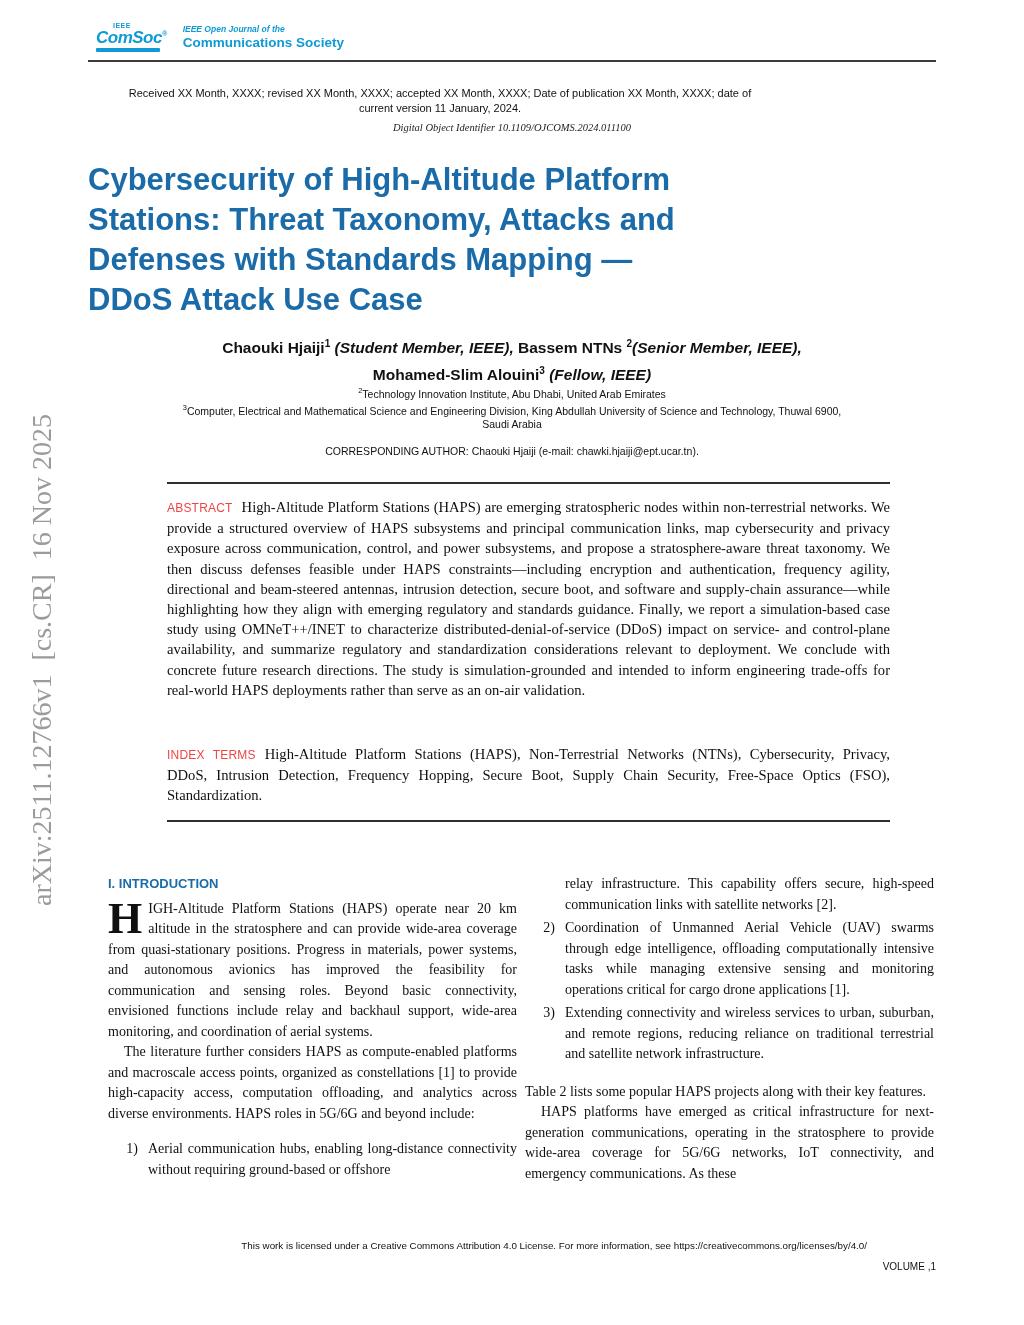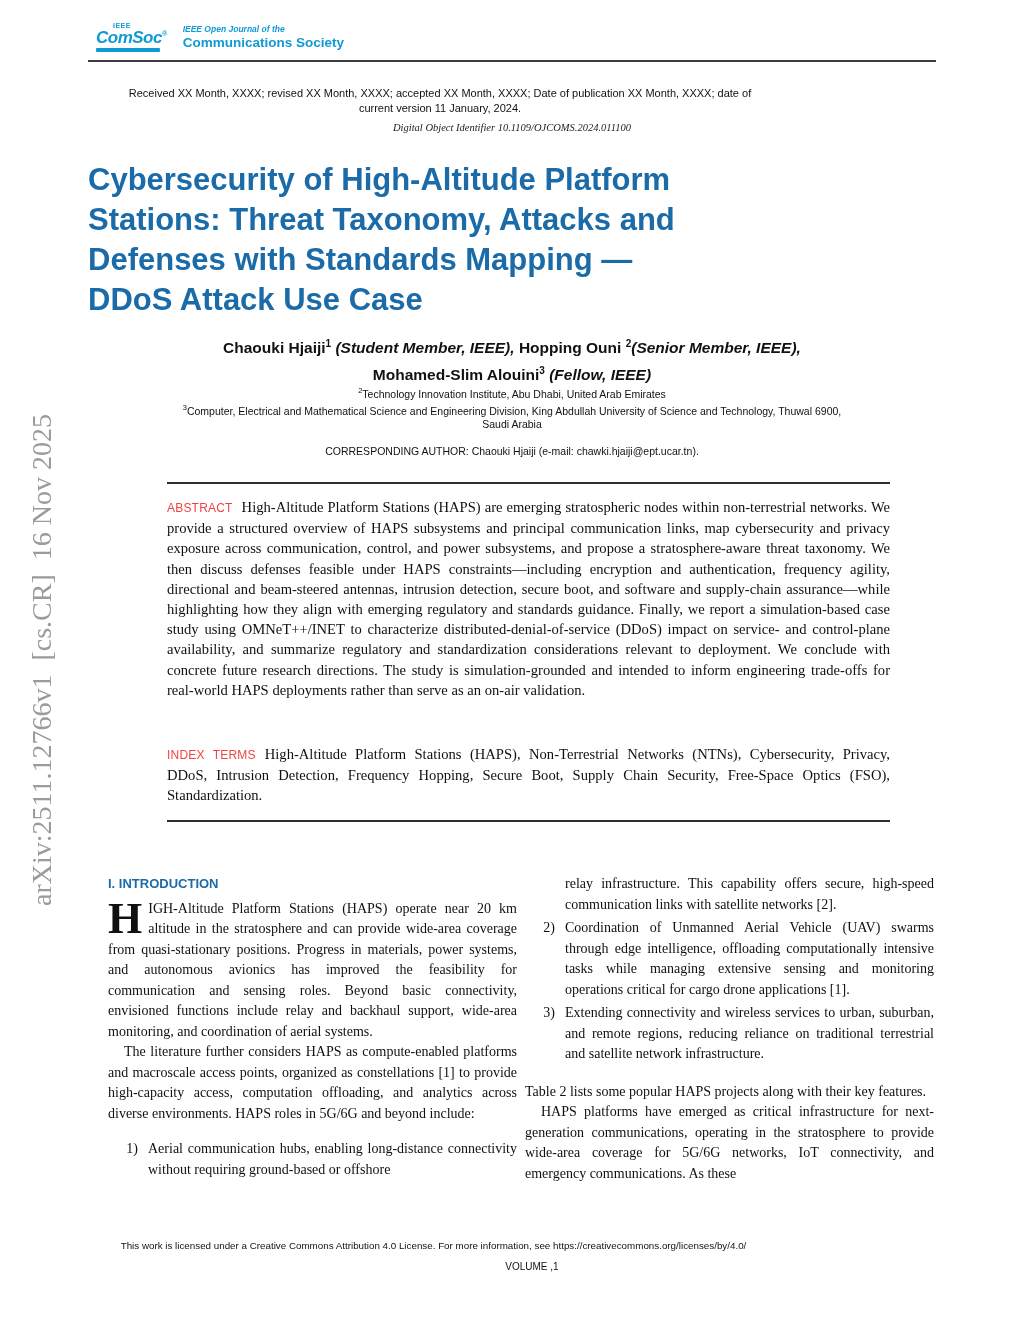--- a/index.html
+++ b/index.html
@@ -58,24 +58,24 @@
   .para{margin:0;}
   .para.indent{text-indent:16px;}
   .dropcap{float:left;font-weight:bold;font-size:44px;line-height:34px;margin:3px 6px 0 0;}
   .list-item{position:relative;padding-left:40px;margin-top:3px;}
   .list-item .marker{position:absolute;left:0;width:30px;text-align:right;}
   .list-cont{padding-left:40px;}
   .gap-lg{margin-top:15px;}
   .gap-para{margin-top:17px;}
 
   
-  .license{position:absolute;top:1240px;left:0;width:867px;text-align:center;
+  .license{position:absolute;top:1240px;left:0;width:867px;text-align:right;
            font-family:"Liberation Sans",sans-serif;font-size:9.8px;color:#111;}
-  .footrow{position:absolute;top:1261px;left:112px;width:840px;display:flex;
-           justify-content:center;font-family:"Liberation Sans",sans-serif;font-size:10px;color:#111;}
+  .footrow{position:absolute;top:1261px;left:96px;width:840px;display:flex;
+           justify-content:flex-end;font-family:"Liberation Sans",sans-serif;font-size:10px;color:#111;}
 
   
   .arxiv{position:absolute;top:660px;left:42px;transform:translate(-50%,-50%) rotate(-90deg);
          white-space:pre;font-family:"Liberation Serif",serif;font-size:28px;color:#9b9b9b;}
 </style>
 </head>
 <body>
 
 <div class="page">
 
@@ -99,21 +99,21 @@
   <div class="doi">Digital Object Identifier 10.1109/OJCOMS.2024.011100</div>
 
   <div class="title">
     <div>Cybersecurity of High-Altitude Platform</div>
     <div>Stations: Threat Taxonomy, Attacks and</div>
     <div>Defenses with Standards Mapping —</div>
     <div>DDoS Attack Use Case</div>
   </div>
 
   <div class="authors">
-    <div><span>Chaouki Hjaiji</span><sup>1</sup><span class="memb"> (Student Member, IEEE), </span><span>Hopping Ouni </span><sup>2</sup><span class="memb">(Senior Member, IEEE),</span></div>
+    <div><span>Chaouki Hjaiji</span><sup>1</sup><span class="memb"> (Student Member, IEEE), </span><span>Bassem NTNs </span><sup>2</sup><span class="memb">(Senior Member, IEEE),</span></div>
     <div><span>Mohamed-Slim Alouini</span><sup>3</sup><span class="memb"> (Fellow, IEEE)</span></div>
   </div>
 
   <div class="affils">
     <div><sup>2</sup><span>Technology Innovation Institute, Abu Dhabi, United Arab Emirates</span></div>
     <div><sup>3</sup><span>Computer, Electrical and Mathematical Science and Engineering Division, King Abdullah University of Science and Technology, Thuwal 6900,</span><br><span>Saudi Arabia</span></div>
   </div>
   <div class="correspond">CORRESPONDING AUTHOR: Chaouki Hjaiji (e-mail: chawki.hjaiji@ept.ucar.tn).</div>
 
   <div class="rule r1"></div>

